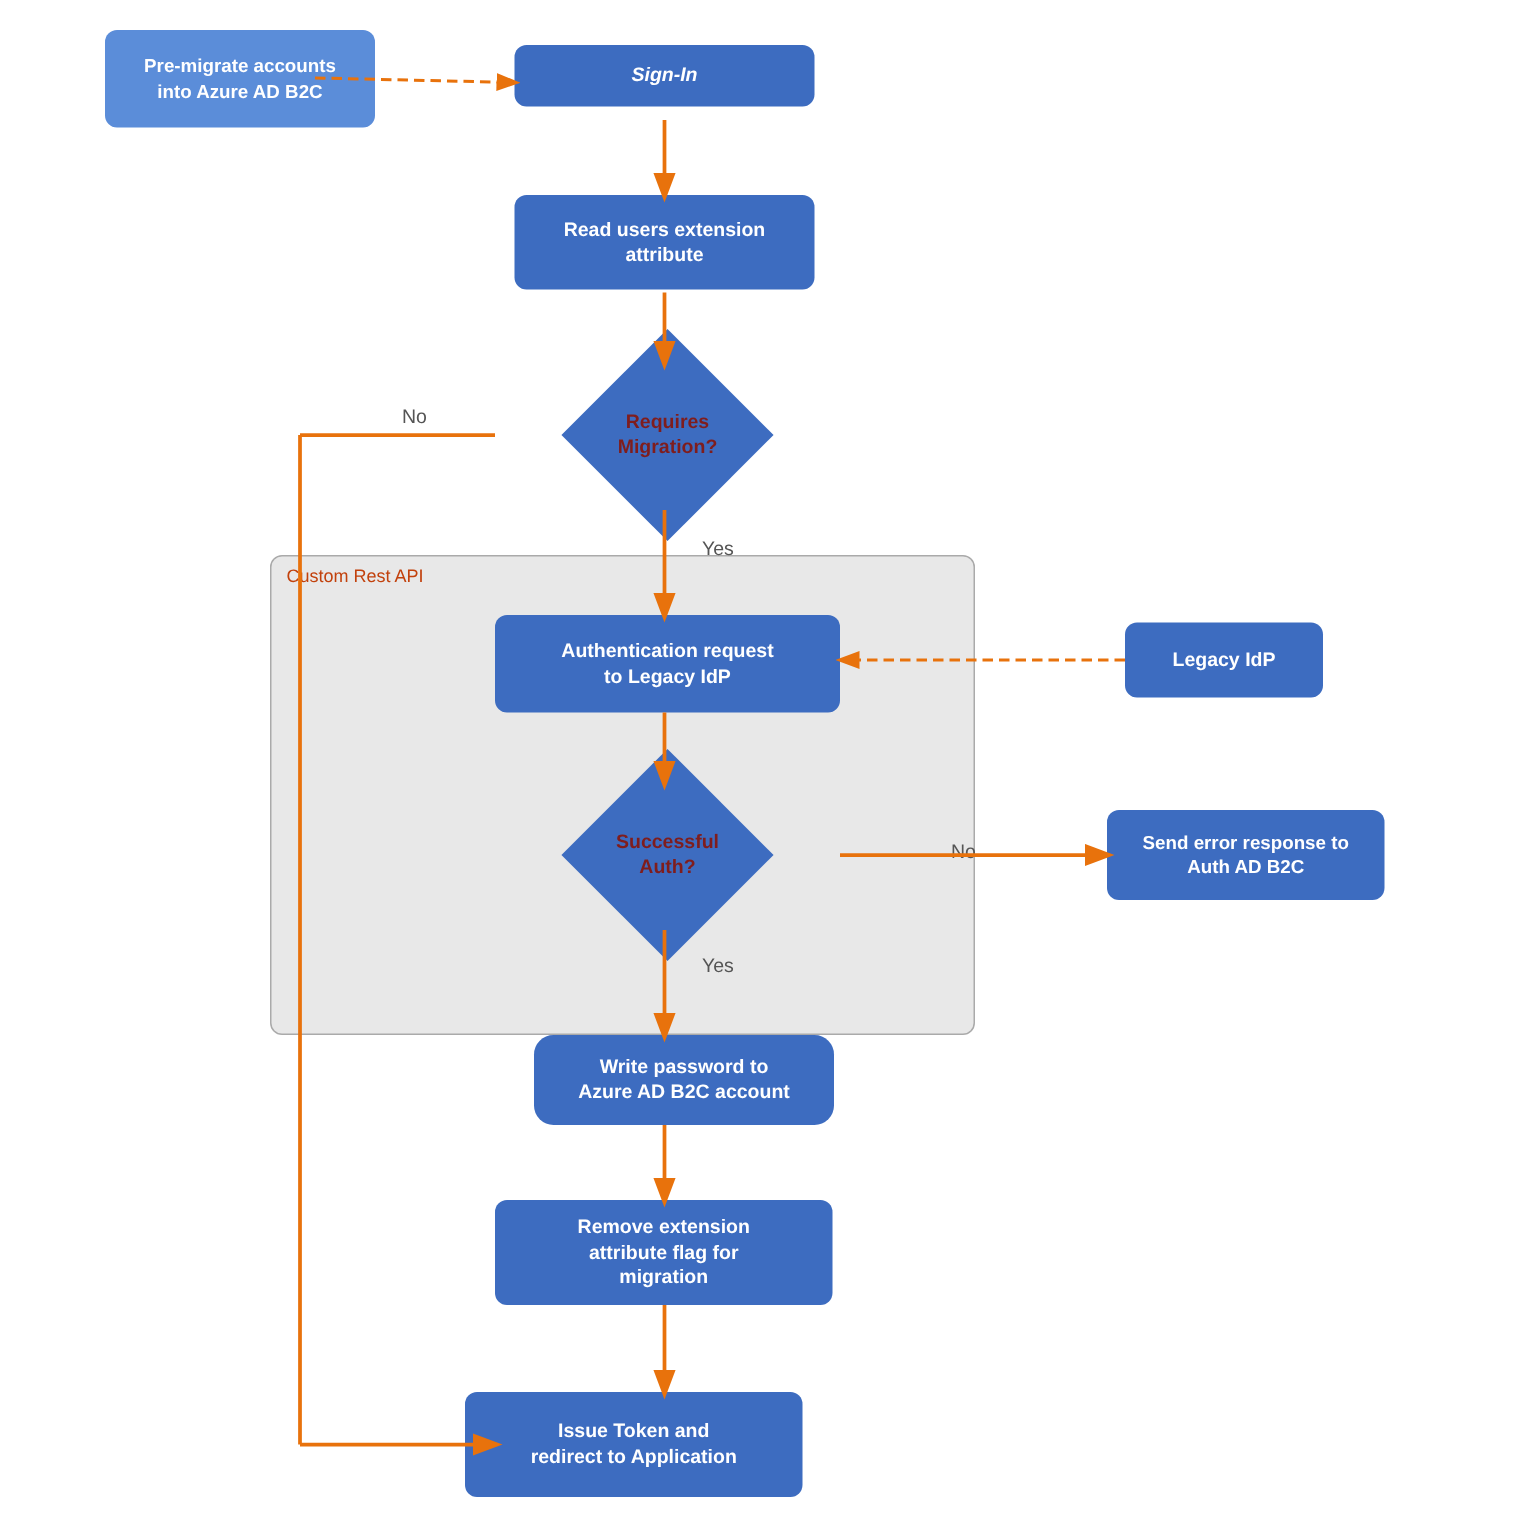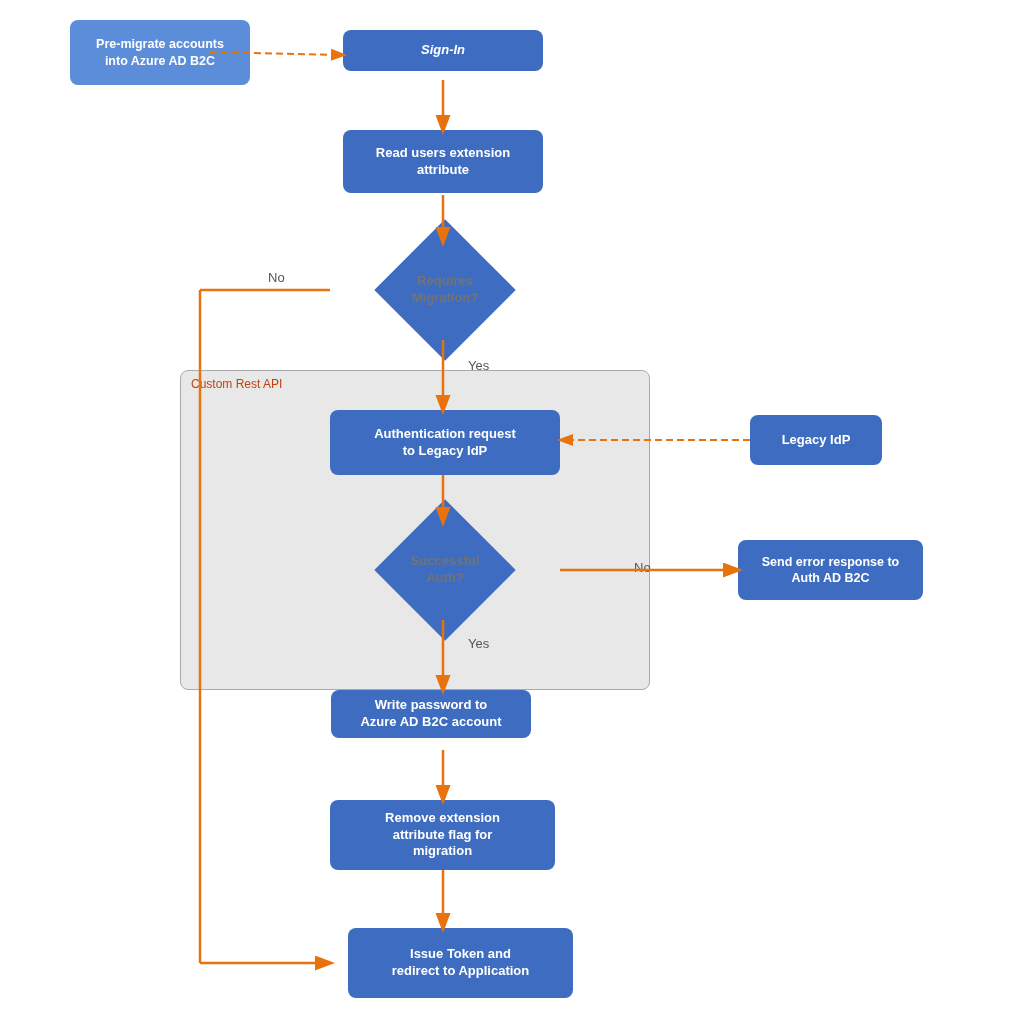--- a/index.html
+++ b/index.html
@@ -43,21 +43,21 @@
       display: flex;
       align-items: center;
       justify-content: center;
     }
     .node-diamond {
       background: #3d6cc0;
       transform: rotate(45deg);
     }
     .node-diamond-text {
       position: absolute;
-      color: #737373;
+      color: #7f1d1d;
       font-weight: 600;
       text-align: center;
       font-size: 13px;
       line-height: 1.3;
       z-index: 2;
     }
     .node-light {
       background: #5b8dd9;
       border-radius: 8px;
     }
@@ -118,32 +118,32 @@
     <div class="node-diamond" style="width:100px; height:100px; background:#3d6cc0;"></div>
     <span class="node-diamond-text" style="white-space:pre-line;">Successful
 Auth?</span>
   </div>
 
   <div class="node node-rect" style="left:738px; top:540px; width:185px; height:60px; font-size:12.5px;">
     <span style="white-space:pre-line;">Send error response to
 Auth AD B2C</span>
   </div>
 
-  <div class="node node-rect" style="left:331px; top:690px; width:200px; height:48px; font-size:13px;">
+  <div class="node node-rect" style="left:356px; top:690px; width:200px; height:60px; font-size:13px;border-radius:13px;">
     <span style="white-space:pre-line;">Write password to
 Azure AD B2C account</span>
   </div>
 
   <div class="node node-rect" style="left:330px; top:800px; width:225px; height:70px; font-size:13px;">
     <span style="white-space:pre-line;">Remove extension
 attribute flag for
 migration</span>
   </div>
 
-  <div class="node node-rect" style="left:348px; top:928px; width:225px; height:70px; font-size:13px;">
+  <div class="node node-rect" style="left:310px; top:928px; width:225px; height:70px; font-size:13px;">
     <span style="white-space:pre-line;">Issue Token and
 redirect to Application</span>
   </div>
 
   <svg id="flowlines" xmlns="http://www.w3.org/2000/svg">
     <defs>
       <marker id="arrowOrange" markerWidth="8" markerHeight="8" refX="6" refY="3" orient="auto">
         <path d="M0,0 L0,6 L8,3 z" fill="#e8720c"></path>
       </marker>
       <marker id="arrowOrangeDash" markerWidth="8" markerHeight="8" refX="6" refY="3" orient="auto">

